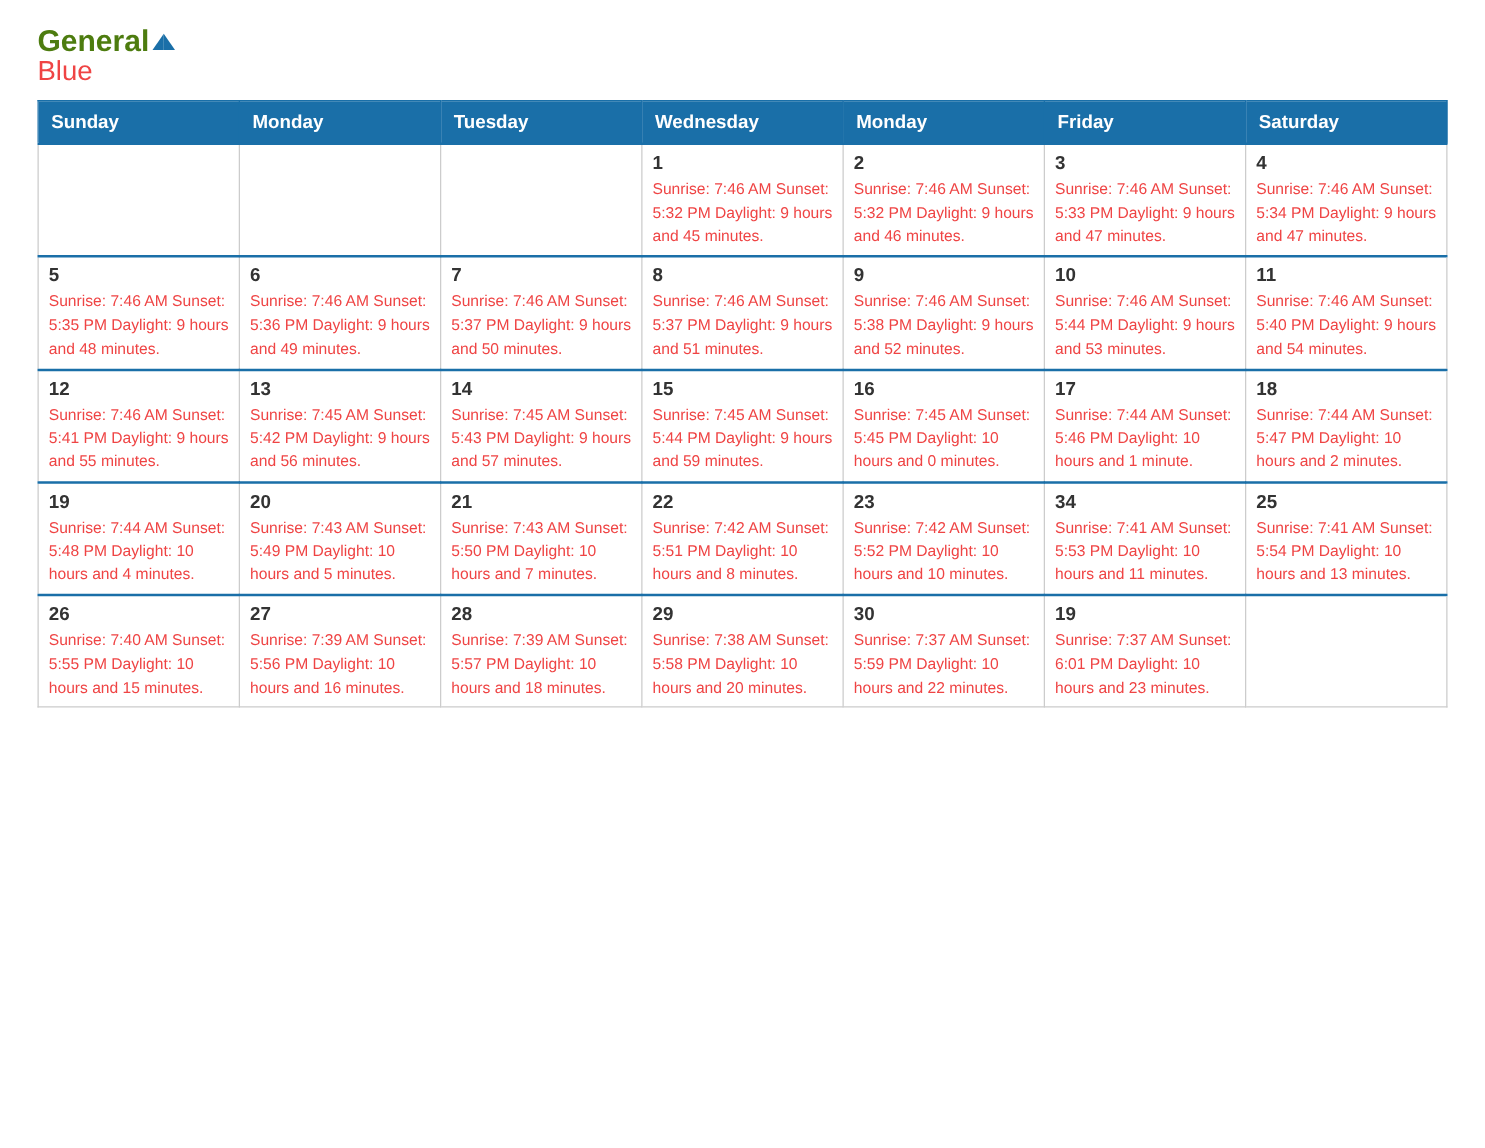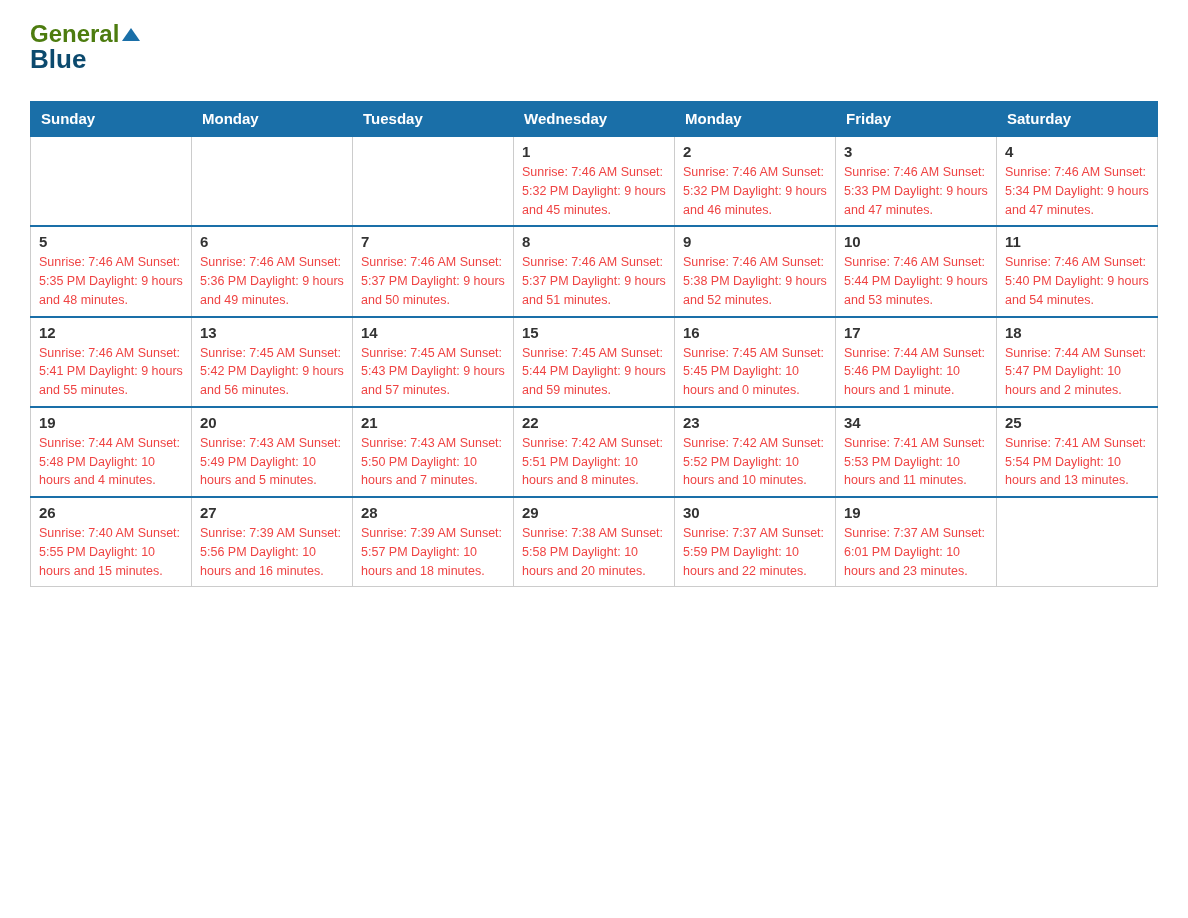--- a/index.html
+++ b/index.html
@@ -21,43 +21,43 @@
       display: flex;
       flex-direction: column;
       align-items: flex-start;
     }
     .logo-general {
       font-size: 24px;
       font-weight: bold;
       color: #4d7c0f;
     }
     .logo-blue {
-      font-size: 26px;
-      font-weight: bold;
-      color: #0c4a6e;
+      font-size: 22px;
+      font-weight: normal;
+      color: #ef4444;
       margin-top: -4px;
     }
     .title-block {
       text-align: right;
     }
     .main-title {
       font-size: 42px;
       font-weight: bold;
       color: #333;
       line-height: 1.1;
     }
     .subtitle {
       font-size: 18px;
       color: #555;
       margin-top: 4px;
     }
     .calendar {
       width: 100%;
       border-collapse: collapse;
-      margin-top: 26px;
+      margin-top: 10px;
     }
     .calendar thead tr {
       background-color: #1a6fa8;
     }
     .calendar thead th {
       color: #fff;
       font-size: 15px;
       font-weight: bold;
       padding: 8px 10px;
       text-align: left;

